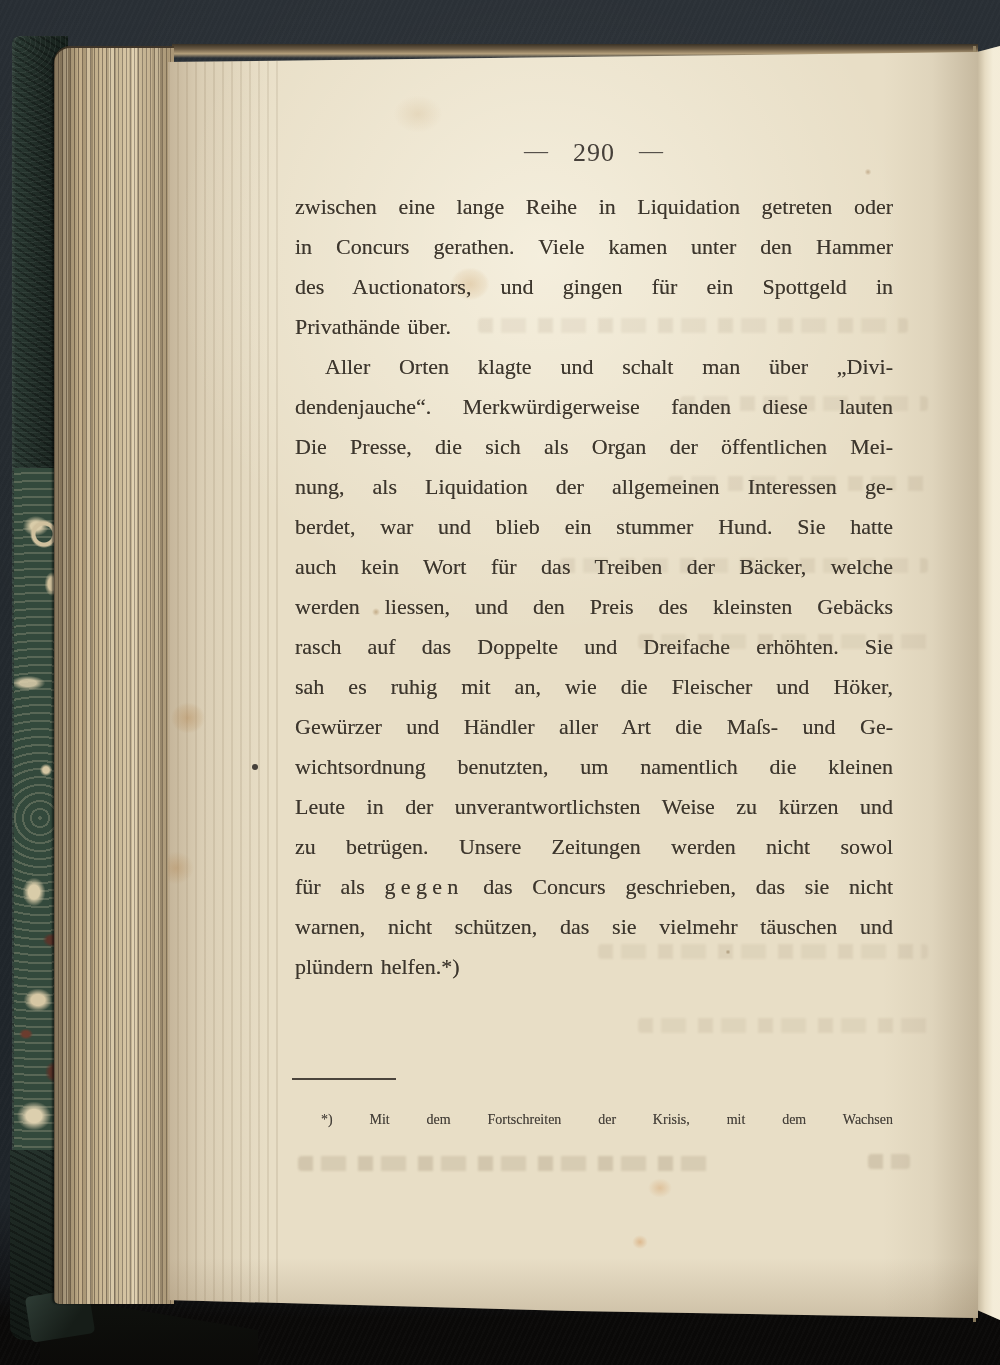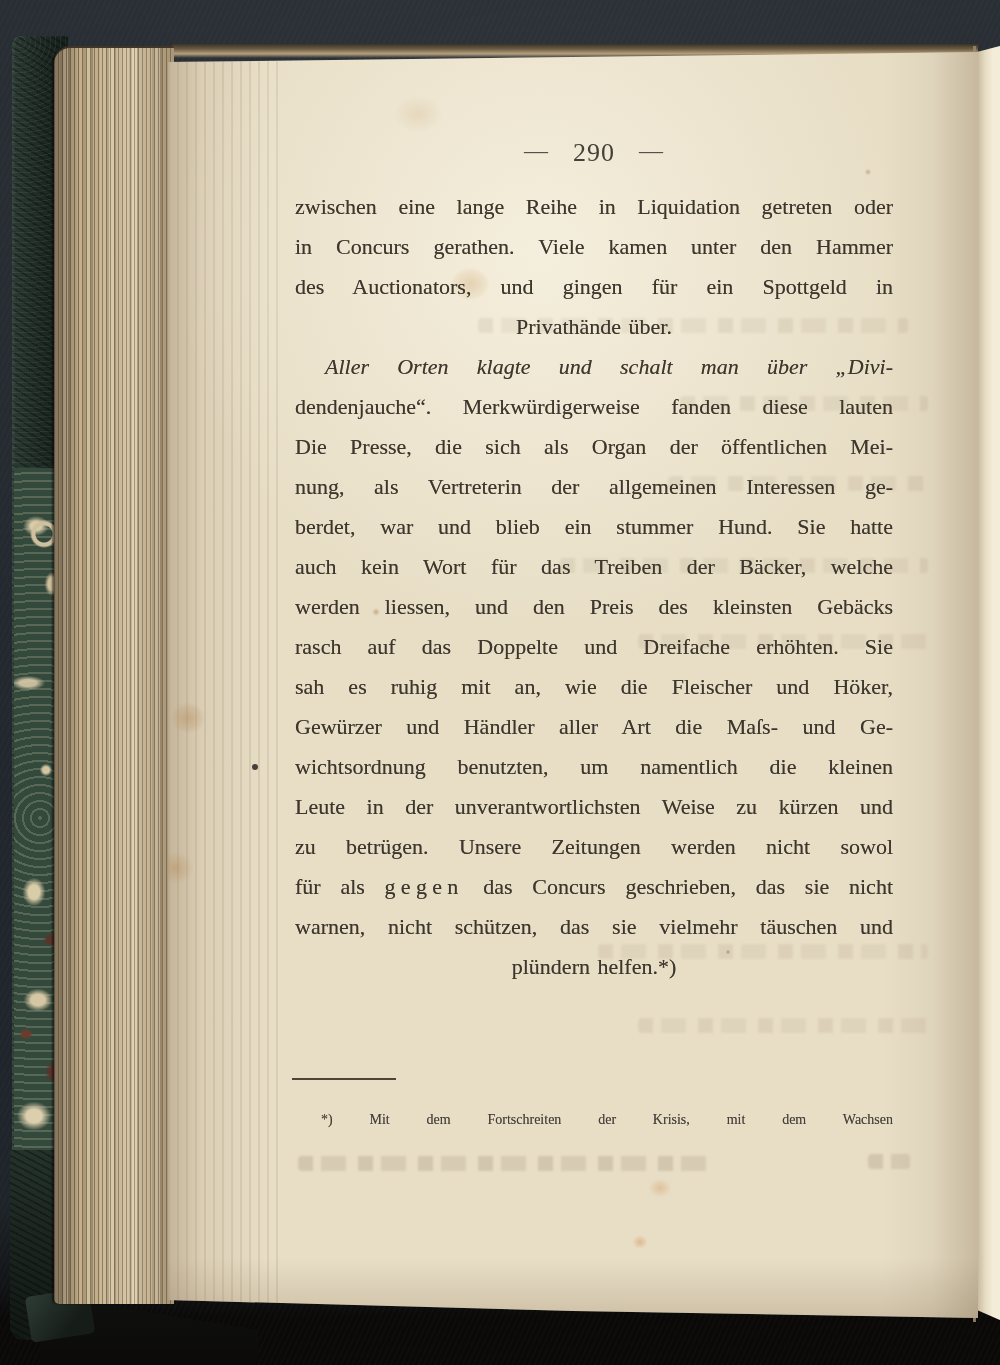--- a/index.html
+++ b/index.html
@@ -96,23 +96,23 @@
     background:linear-gradient(180deg,#9a8a6a 0,#6d5c42 18%,#857358 55%,#6d5c42 85%,#9a8a6a 100%);}
 
   
   .folio{left:127px;top:86px;width:598px;text-align:center;color:#46403a;
     font-size:26px;letter-spacing:1px;}
   .folio .dash{color:#55504a;margin:0 24px;position:relative;top:-3px;font-size:24px;}
   .text-col{left:127px;top:135px;width:598px;color:#3c362d;font-size:22px;word-spacing:2px;
     text-shadow:0 0 .5px rgba(60,50,40,.55);}
   .tline{height:40px;line-height:40px;overflow:hidden;text-align:justify;}
   .tline::after{content:"";display:inline-block;width:100%;height:0;}
-  .tline.noj{text-align:center;}
+  .tline.noj{text-align:left;}
   .tline.noj::after{display:none;}
-  .tline.ind{text-indent:30px;font-style:italic;}
+  .tline.ind{text-indent:30px;}
   .spaced{letter-spacing:.24em;}
   .footnote-rule{left:124px;top:1026px;width:104px;height:2px;background:#4a443c;}
   .footnote{left:127px;top:1048px;width:598px;height:40px;line-height:40px;overflow:hidden;
     color:#45403a;font-size:14px;text-align:justify;text-indent:26px;word-spacing:2px;
     text-shadow:0 0 .4px rgba(60,50,40,.5);}
   .footnote::after{content:"";display:inline-block;width:100%;height:0;}
 </style>
 </head>
 <body>
 
@@ -151,21 +151,21 @@
     </div>
 
     <div class="abs text-col">
         <div class="tline">zwischen eine lange Reihe in Liquidation getreten oder</div>
         <div class="tline">in Concurs gerathen. Viele kamen unter den Hammer</div>
         <div class="tline">des Auctionators, und gingen für ein Spottgeld in</div>
         <div class="tline noj">Privathände über.</div>
         <div class="tline ind">Aller Orten klagte und schalt man über „Divi-</div>
         <div class="tline">dendenjauche“. Merkwürdigerweise fanden diese lauten</div>
         <div class="tline">Die Presse, die sich als Organ der öffentlichen Mei-</div>
-        <div class="tline">nung, als Vertreterin der allgemeinen Interessen ge-</div>
+        <div class="tline">nung, als Liquidation der allgemeinen Interessen ge-</div>
         <div class="tline">berdet, war und blieb ein stummer Hund. Sie hatte</div>
         <div class="tline">auch kein Wort für das Treiben der Bäcker, welche</div>
         <div class="tline">werden liessen, und den Preis des kleinsten Gebäcks</div>
         <div class="tline">rasch auf das Doppelte und Dreifache erhöhten. Sie</div>
         <div class="tline">sah es ruhig mit an, wie die Fleischer und Höker,</div>
         <div class="tline">Gewürzer und Händler aller Art die Maſs- und Ge-</div>
         <div class="tline">wichtsordnung benutzten, um namentlich die kleinen</div>
         <div class="tline">Leute in der unverantwortlichsten Weise zu kürzen und</div>
         <div class="tline">zu betrügen. Unsere Zeitungen werden nicht sowol</div>
         <div class="tline"><span>für als </span><span class="spaced">gegen</span><span> das Concurs geschrieben, das sie nicht</span></div>

